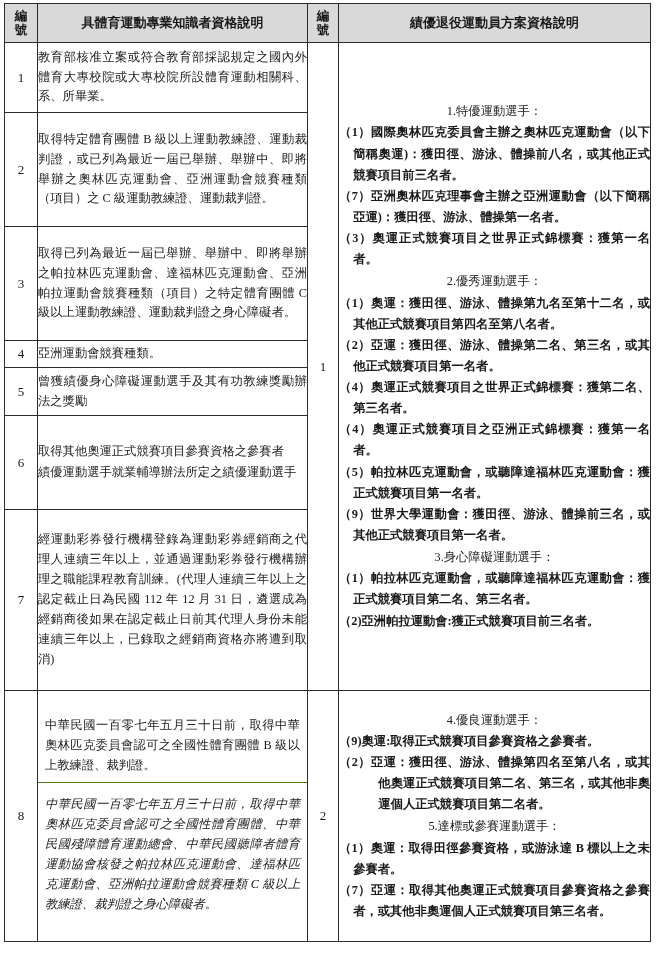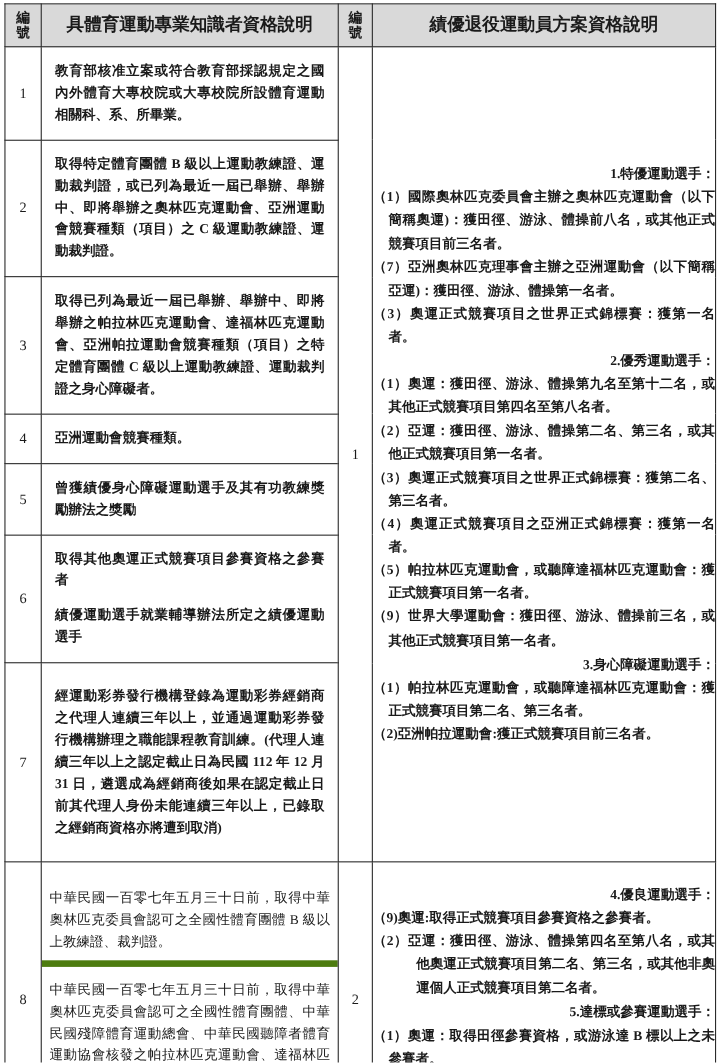--- a/index.html
+++ b/index.html
@@ -39,21 +39,21 @@
   
   col.c-num-left   { width: 33px;  }
   col.c-desc-left  { width: 270px; }
   col.c-num-right  { width: 31px;  }
   col.c-desc-right { width: 312px; }
 
   thead th {
     background: #d9d9d9;
     text-align: center;
     font-weight: bold;
-    font-size: 16px;
+    font-size: 13px;
     line-height: 1.35;
     padding: 5px 2px;
     height: 38px;
   }
   th.num-head {
     font-size: 12.5px;
     letter-spacing: 0;
   }
   th.num-head .stack {
     display: block;
@@ -72,34 +72,34 @@
     font-size: 12.3px;
     line-height: 1.62;
     text-align: justify;
     text-justify: inter-ideograph;
     vertical-align: top;
   }
 
   td.desc-cell.mid { vertical-align: middle; }
 
   
-  .para { margin: 12px; font-weight: bold; }
+  .para { margin: 0; }
   .para + .para { margin-top: 0.1em; }
 
   
   .rc {
     padding: 6px 8px 8px 9px;
     font-size: 12.3px;
     line-height: 1.72;
     vertical-align: top;
   }
   .rc .grp {
-    font-weight: bold;
+    font-weight: normal;
     margin: 0;
-    text-align: right;
+    text-align: center;
   }
   .rc .grp + .item { margin-top: 0; }
   .rc .item {
     margin: 0;
     padding-left: 1.15em;
     text-indent: -1.15em;
     text-align: justify;
     text-justify: inter-ideograph;
     font-weight: bold;
   }
@@ -115,24 +115,25 @@
     vertical-align: top;
   }
   td.split-cell .sub {
     padding: 5px 7px 6px 7px;
     font-size: 12.3px;
     line-height: 1.62;
     text-align: justify;
     text-justify: inter-ideograph;
   }
   td.split-cell .sub.first {
-    border-bottom: 6px solid #4d7c0f;
+    border-bottom: 1px solid #4d7c0f;
   }
   td.split-cell .sub.second {
     padding-top: 12px;
+    font-style: italic;
   }
 </style>
 </head>
 <body>
 
 <div id="doc">
 
   <table class="qual-table">
     <colgroup>
       <col class="c-num-left">
@@ -165,21 +166,21 @@
         </td>
         <td class="num-cell" rowspan="7">1</td>
         <td class="rc" rowspan="7">
           <p class="grp">1.特優運動選手：</p>
           <p class="item">（1）國際奧林匹克委員會主辦之奧林匹克運動會（以下簡稱奧運)：獲田徑、游泳、體操前八名，或其他正式競賽項目前三名者。</p>
           <p class="item">（7）亞洲奧林匹克理事會主辦之亞洲運動會（以下簡稱亞運)：獲田徑、游泳、體操第一名者。</p>
           <p class="item">（3）奧運正式競賽項目之世界正式錦標賽：獲第一名者。</p>
           <p class="grp spaced">2.優秀運動選手：</p>
           <p class="item">（1）奧運：獲田徑、游泳、體操第九名至第十二名，或其他正式競賽項目第四名至第八名者。</p>
           <p class="item">（2）亞運：獲田徑、游泳、體操第二名、第三名，或其他正式競賽項目第一名者。</p>
-          <p class="item">（3）奧運正式競賽項目之世界正式錦標賽：獲第二名、第三名者。</p>
+          <p class="item">（4）奧運正式競賽項目之世界正式錦標賽：獲第二名、第三名者。</p>
           <p class="item">（4）奧運正式競賽項目之亞洲正式錦標賽：獲第一名者。</p>
           <p class="item">（5）帕拉林匹克運動會，或聽障達福林匹克運動會：獲正式競賽項目第一名者。</p>
           <p class="item">（9）世界大學運動會：獲田徑、游泳、體操前三名，或其他正式競賽項目第一名者。</p>
           <p class="grp spaced">3.身心障礙運動選手：</p>
           <p class="item">（1）帕拉林匹克運動會，或聽障達福林匹克運動會：獲正式競賽項目第二名、第三名者。</p>
           <p class="item">（2)亞洲帕拉運動會:獲正式競賽項目前三名者。</p>
         </td>
       </tr>
 
       <tr>

